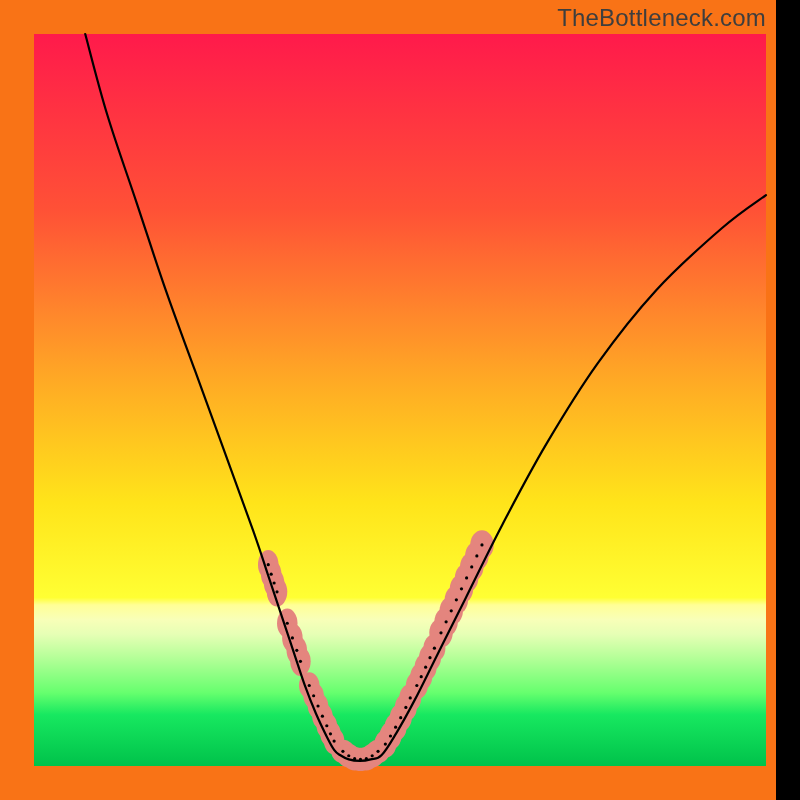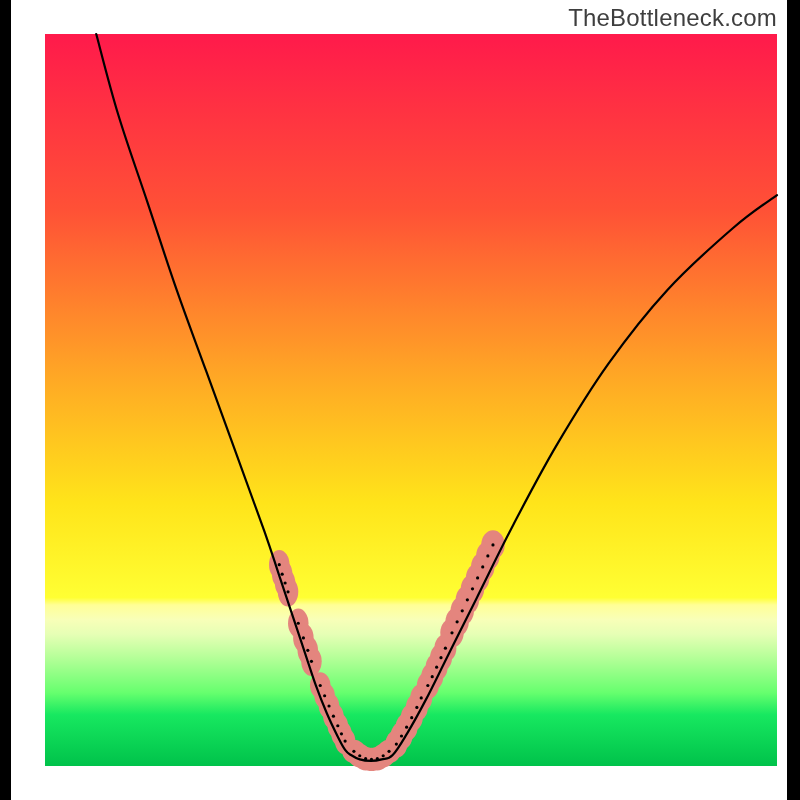--- a/index.html
+++ b/index.html
@@ -6,25 +6,25 @@
     margin: 0;
     padding: 0;
     width: 800px;
     height: 800px;
     overflow: hidden;
     background: #000;
     font-family: Arial, Helvetica, sans-serif;
   }
   .frame {
     position: absolute;
-    left: 11px;
+    left: 0;
     top: 0;
     width: 776px;
     height: 800px;
-    background: #ffffff;
+    background: #f97316;
   }
   .plot-area {
     position: absolute;
     left: 34px;
     top: 34px;
     width: 732px;
     height: 732px;
     
   }
   .watermark {

